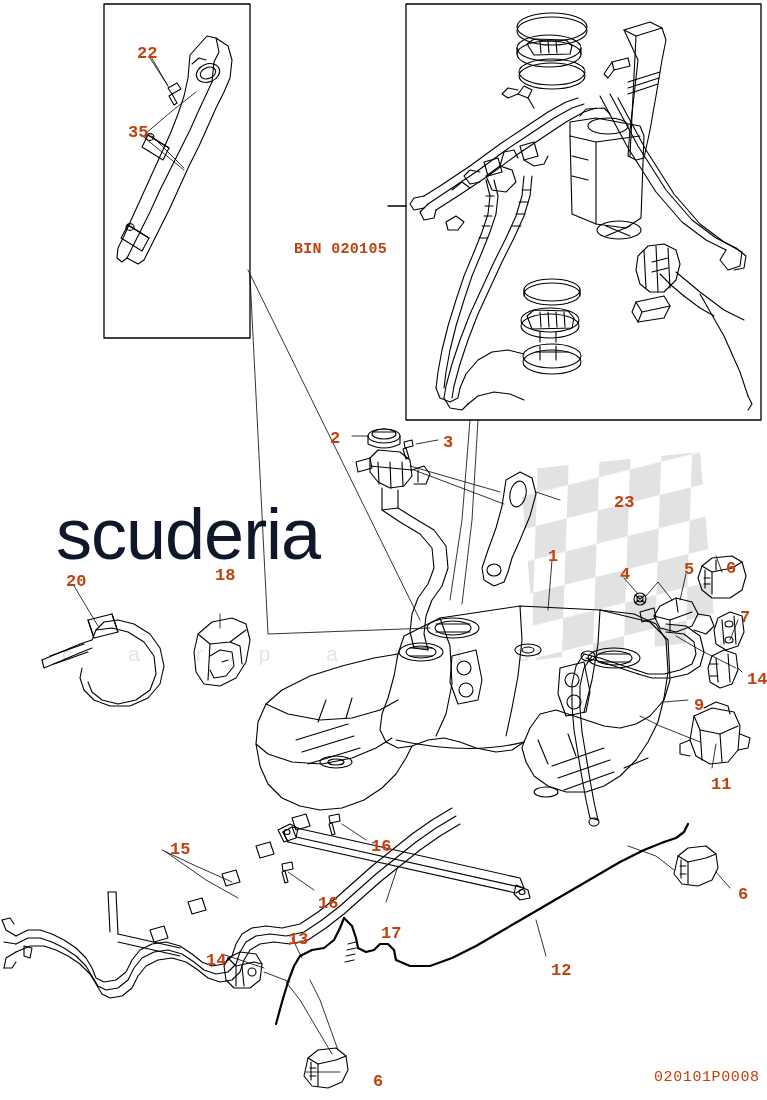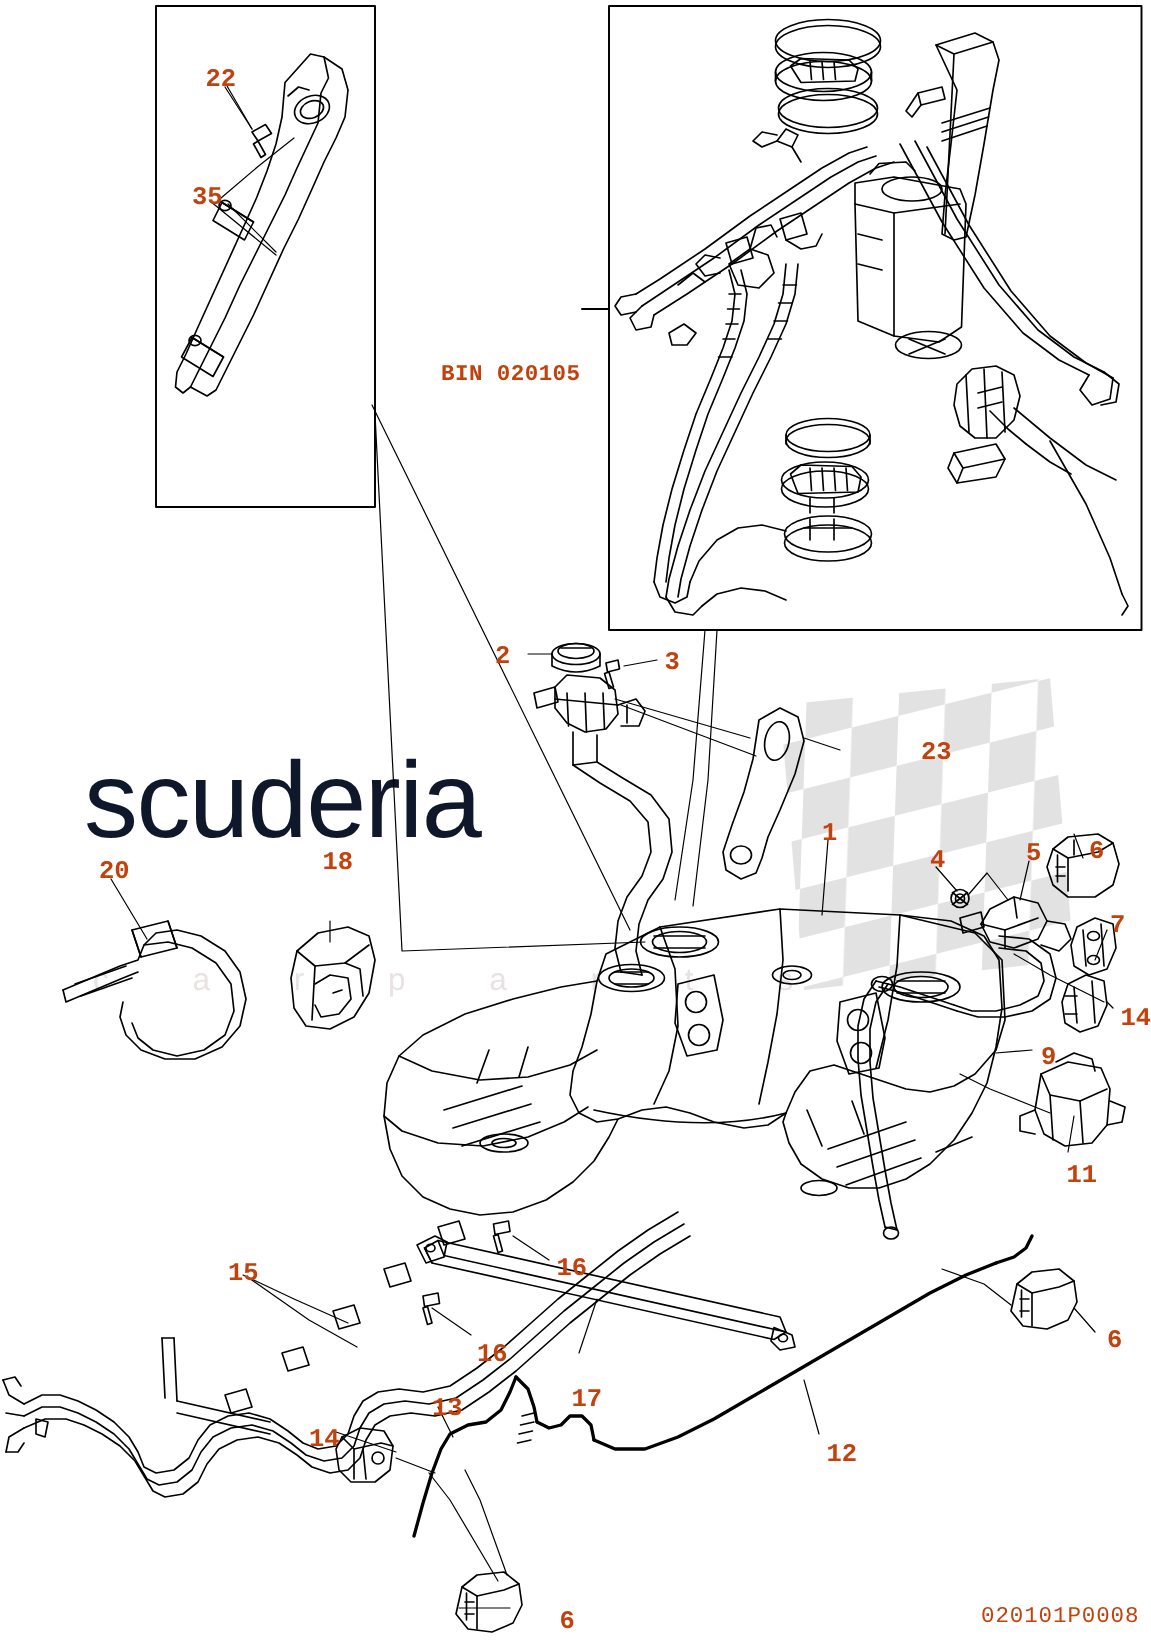--- a/index.html
+++ b/index.html
@@ -523,21 +523,21 @@
       <div class="lbl callout" style="left: 620px; top: 566px;">4</div>
       <div class="lbl callout" style="left: 684px; top: 561px;">5</div>
       <div class="lbl callout" style="left: 726px; top: 560px;">6</div>
       <div class="lbl callout" style="left: 740px; top: 609px;">7</div>
       <div class="lbl callout" style="left: 694px; top: 697px;">9</div>
       <div class="lbl callout" style="left: 711px; top: 776px; text-align: right;">11</div>
       <div class="lbl callout" style="left: 551px; top: 962px;">12</div>
       <div class="lbl callout" style="left: 288px; top: 931px;">13</div>
       <div class="lbl callout" style="left: 747px; top: 671px;">14</div>
       <div class="lbl callout" style="left: 206px; top: 952px;">14</div>
-      <div class="lbl callout" style="left: 152px; top: 841px;">15</div>
+      <div class="lbl callout" style="left: 170px; top: 841px;">15</div>
       <div class="lbl callout" style="left: 371px; top: 838px;">16</div>
       <div class="lbl callout" style="left: 318px; top: 895px;">16</div>
       <div class="lbl callout" style="left: 381px; top: 909px; margin-top: 16px;">17</div>
       <div class="lbl callout" style="left: 215px; top: 567px;">18</div>
       <div class="lbl callout" style="left: 66px; top: 573px;">20</div>
       <div class="lbl callout" style="left: 128px; top: 124px;">35</div>
       <div class="lbl callout" style="left: 137px; top: 45px;">22</div>
       <div class="lbl callout" style="left: 568px; top: 494px; margin-left: 46px;">23</div>
       <div class="lbl callout" style="left: 738px; top: 886px;">6</div>
       <div class="lbl callout" style="left: 373px; top: 1073px;">6</div>

